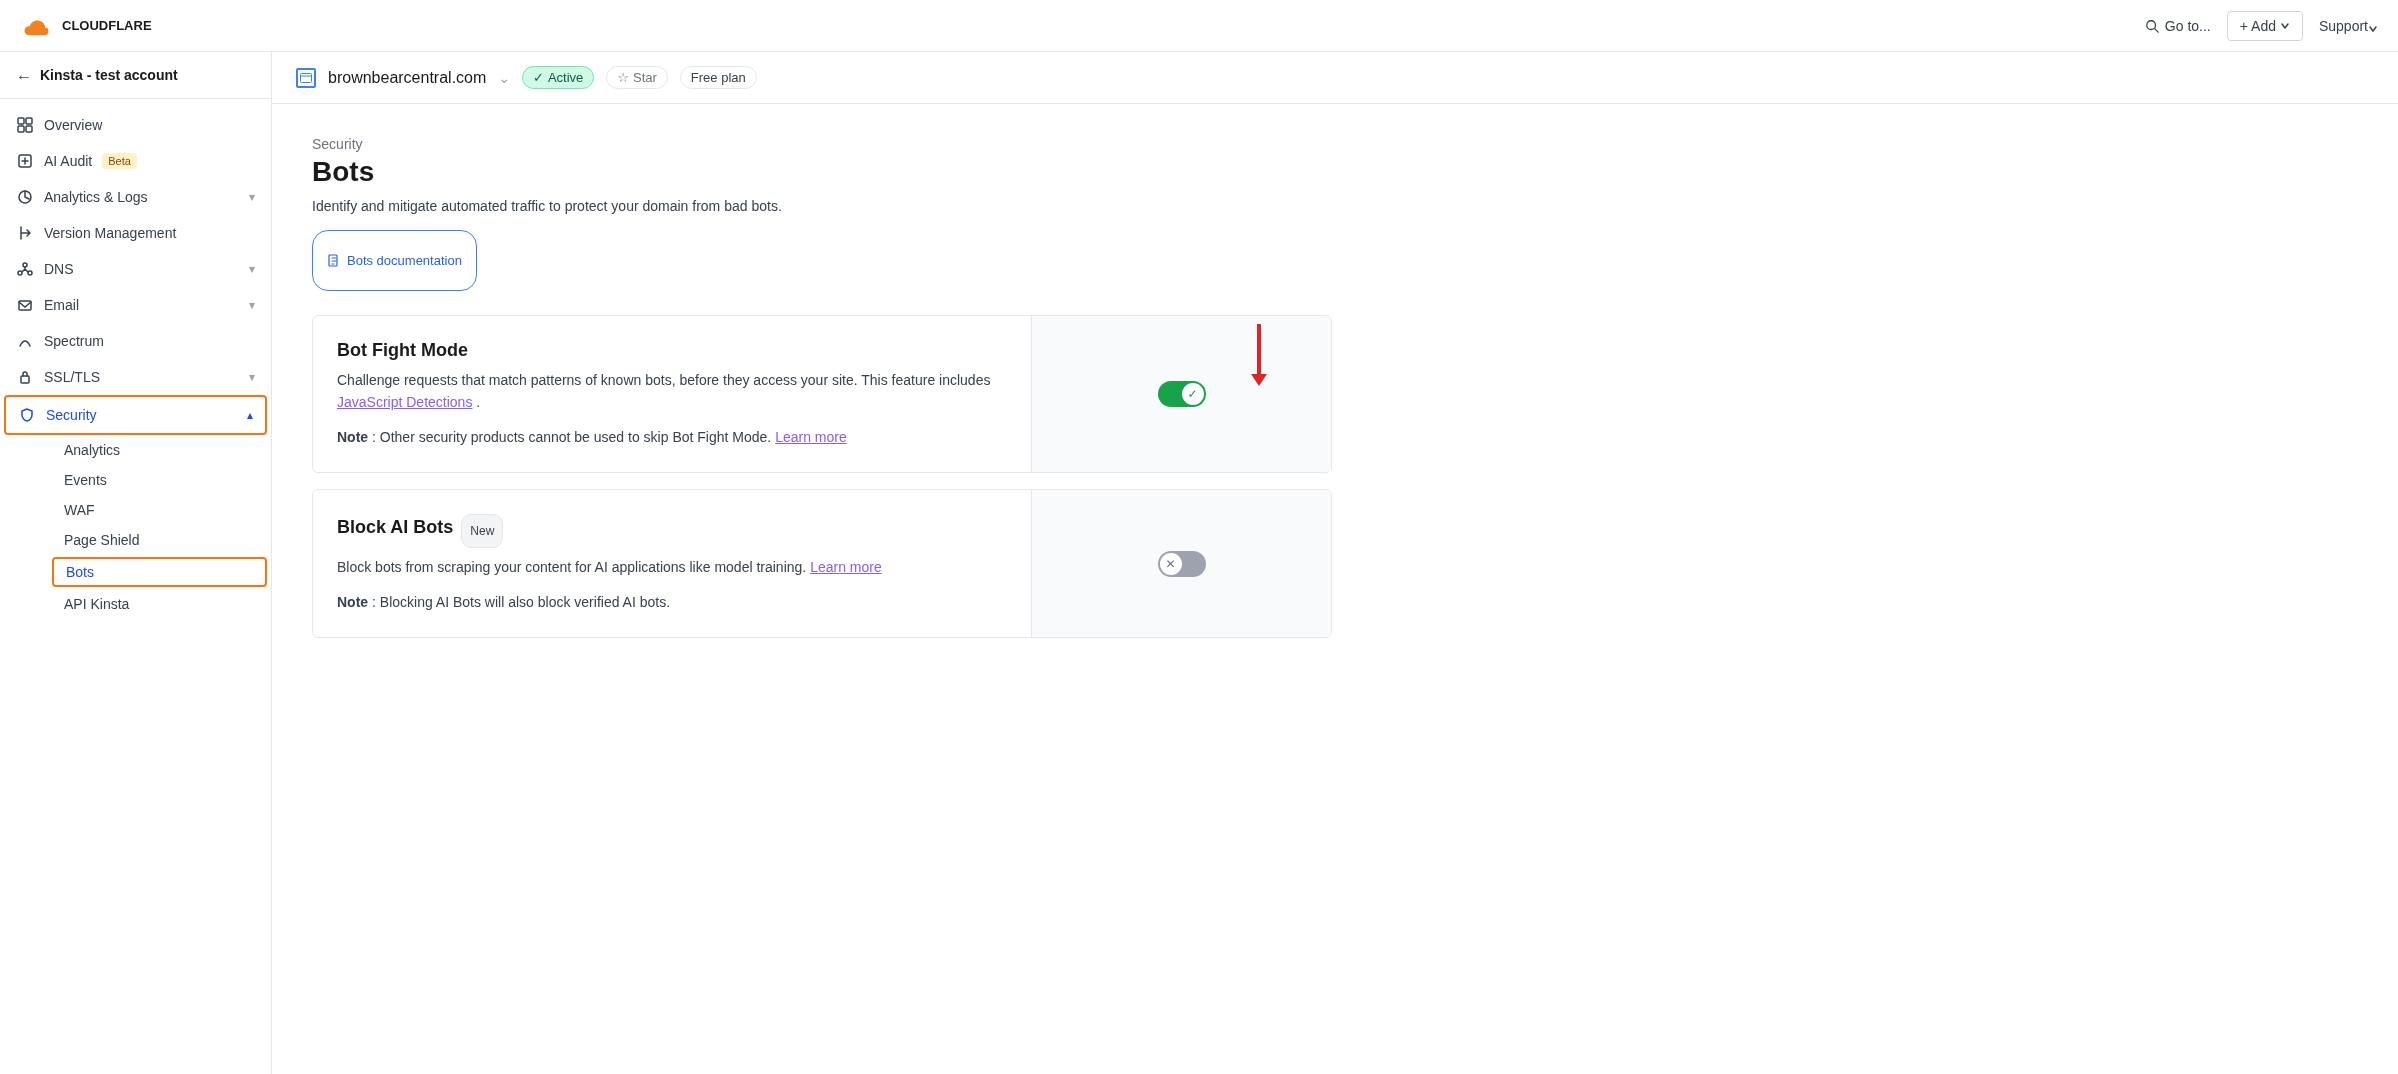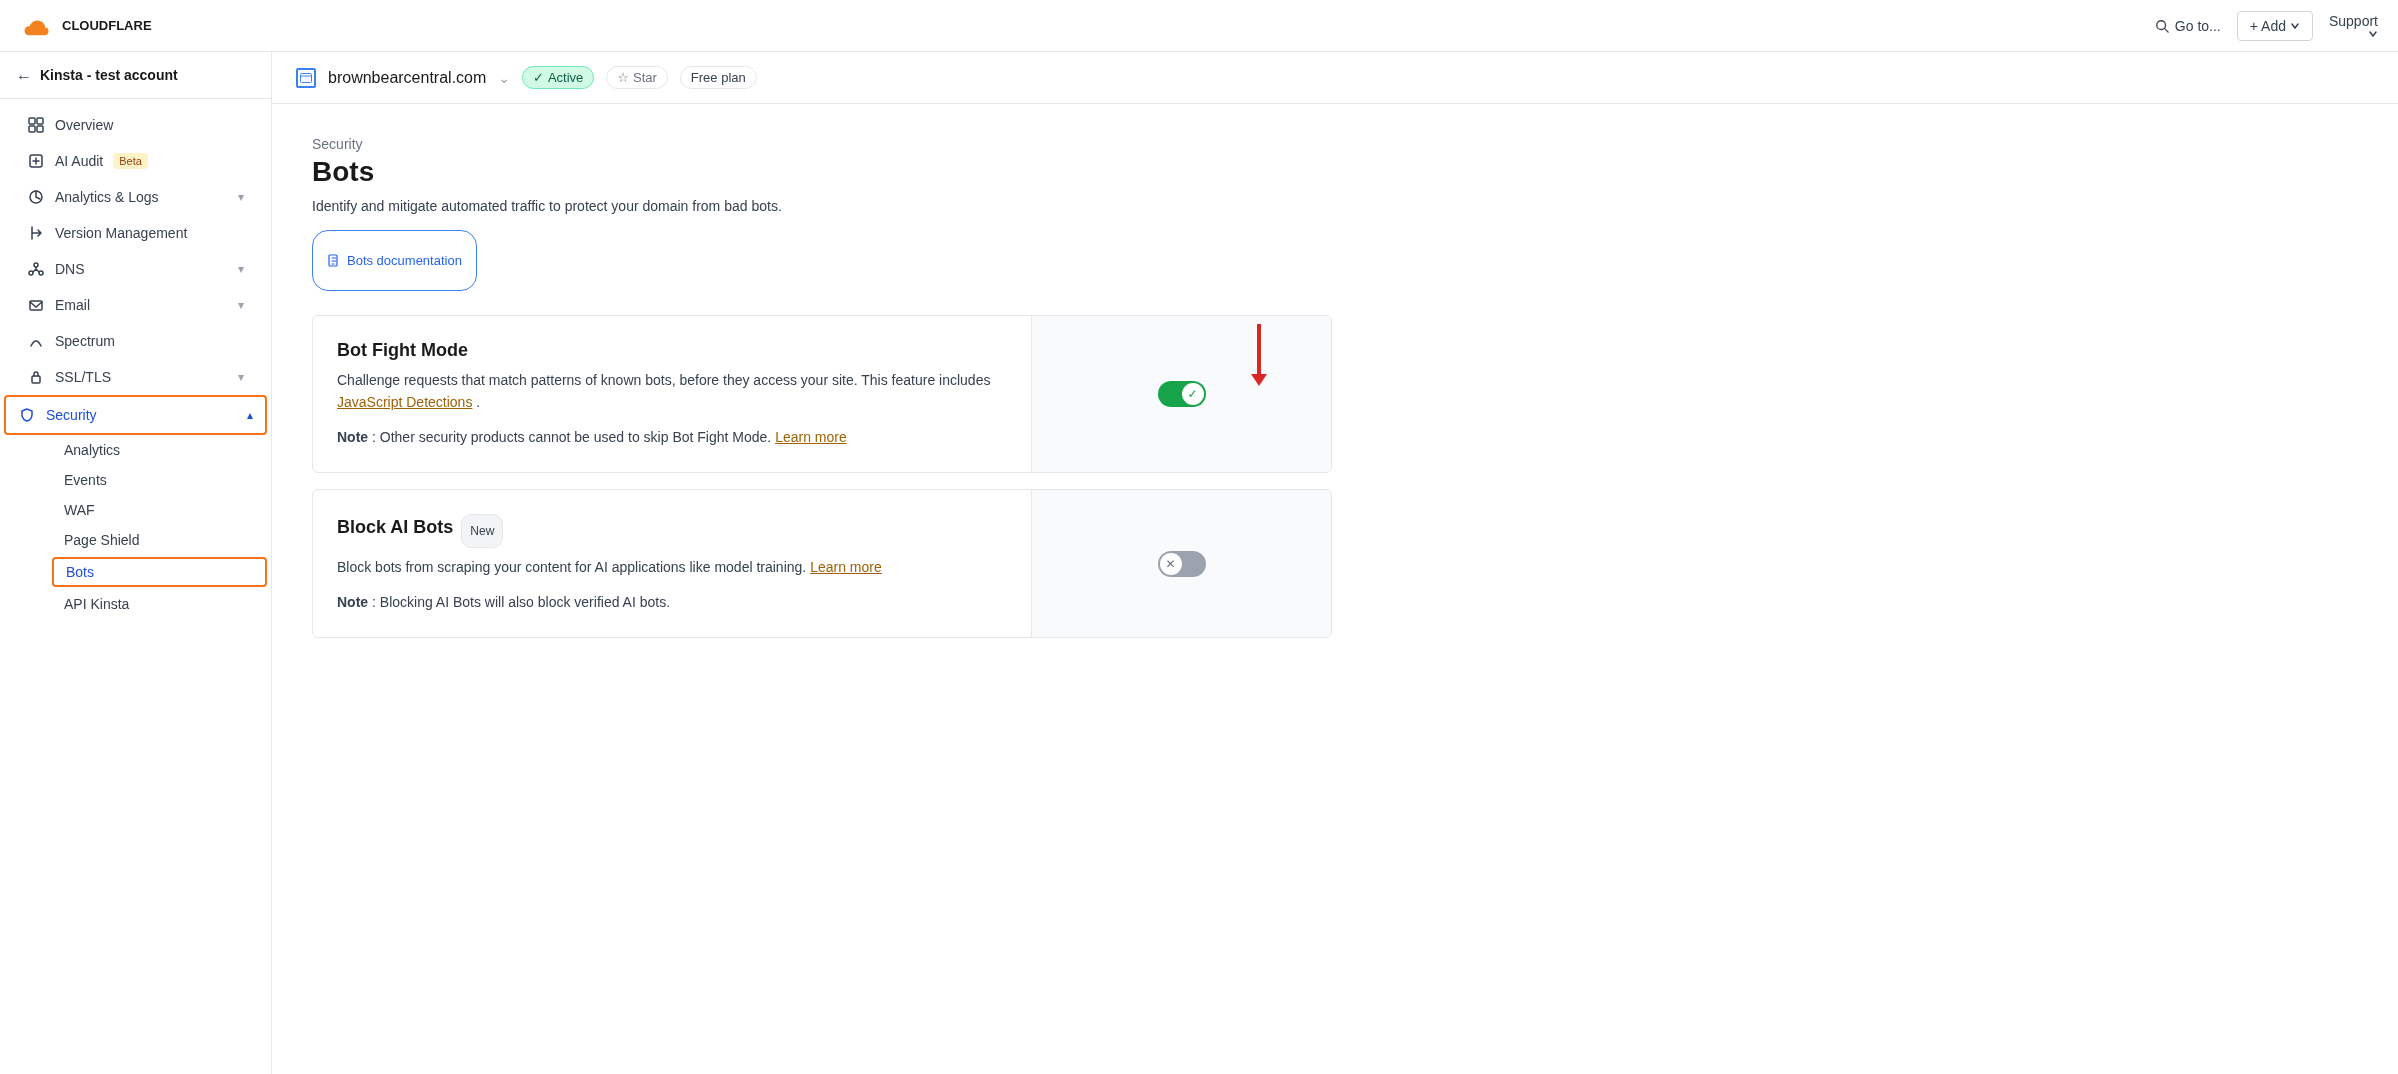--- a/index.html
+++ b/index.html
@@ -17,21 +17,21 @@
       position: fixed;
       top: 0; left: 0; right: 0;
       z-index: 100;
     }
     .top-nav-left { display: flex; align-items: flex-start; gap: 8px; }
     .cloudflare-logo { display: flex; align-items: center; gap: 6px; font-weight: 700; font-size: 13px; color: #1a1a1a; }
     .cf-icon { width: 36px; height: 24px; }
     .top-nav-right { display: flex; align-items: center; gap: 16px; }
     .goto-btn { display: flex; align-items: center; gap: 6px; color: #374151; font-size: 14px; cursor: pointer; background: none; border: none; }
     .add-btn { display: flex; align-items: center; gap: 4px; border: 1px solid #d1d5db; border-radius: 4px; padding: 6px 12px; color: #374151; cursor: pointer; background: none; font-size: 14px; }
-    .support-btn { color: #374151; font-size: 14px; cursor: pointer; background: none; border: none; display: flex; align-items: flex-end; gap: 0; flex-direction: column; }
+    .support-btn { color: #374151; font-size: 14px; cursor: pointer; background: none; border: none; display: flex; align-items: flex-end; gap: 0; }
 
     
     .app-layout { display: flex; margin-top: 52px; height: calc(100vh - 52px); }
 
     
     .sidebar {
       width: 272px;
       min-width: 272px;
       border-right: 1px solid #e5e7eb;
       background: #fff;
@@ -47,21 +47,21 @@
       border-bottom: 1px solid #e5e7eb;
       cursor: pointer;
     }
     .back-arrow { color: #374151; font-size: 16px; }
     .account-name { font-weight: 600; font-size: 14px; color: #1a1a1a; }
     .sidebar-nav { flex: 1; padding: 8px 0; }
     .nav-item {
       display: flex;
       align-items: center;
       gap: 10px;
-      padding: 9px 27px;
+      padding: 9px 16px;
       cursor: pointer;
       color: #374151;
       font-size: 14px;
       border-radius: 0;
       position: relative;
     }
     .nav-item.active-section {
       color: #1d4ed8;
       border: 2px solid #f97316;
       border-radius: 4px;
@@ -149,21 +149,21 @@
       border-radius: 6px;
       margin-bottom: 16px;
       overflow: hidden;
       display: flex;
     }
     .card-body { flex: 1; padding: 24px; }
     .card-side { width: 300px; min-width: 300px; background: #f9fafb; border-left: 1px solid #e5e7eb; display: flex; align-items: center; justify-content: center; position: relative; }
     .card-title { font-size: 18px; font-weight: 700; color: #1a1a1a; margin-bottom: 8px; }
     .card-desc { font-size: 14px; color: #374151; line-height: 1.6; margin-bottom: 12px; }
     .card-note { font-size: 14px; color: #374151; line-height: 1.6; }
-    .link { color: #a16207; text-decoration: underline; cursor: pointer; }
+    .link { color: #8b5cf6; text-decoration: underline; cursor: pointer; }
 
     
     .toggle {
       width: 48px;
       height: 26px;
       border-radius: 13px;
       position: relative;
       cursor: pointer;
       display: inline-flex;
       align-items: center;

